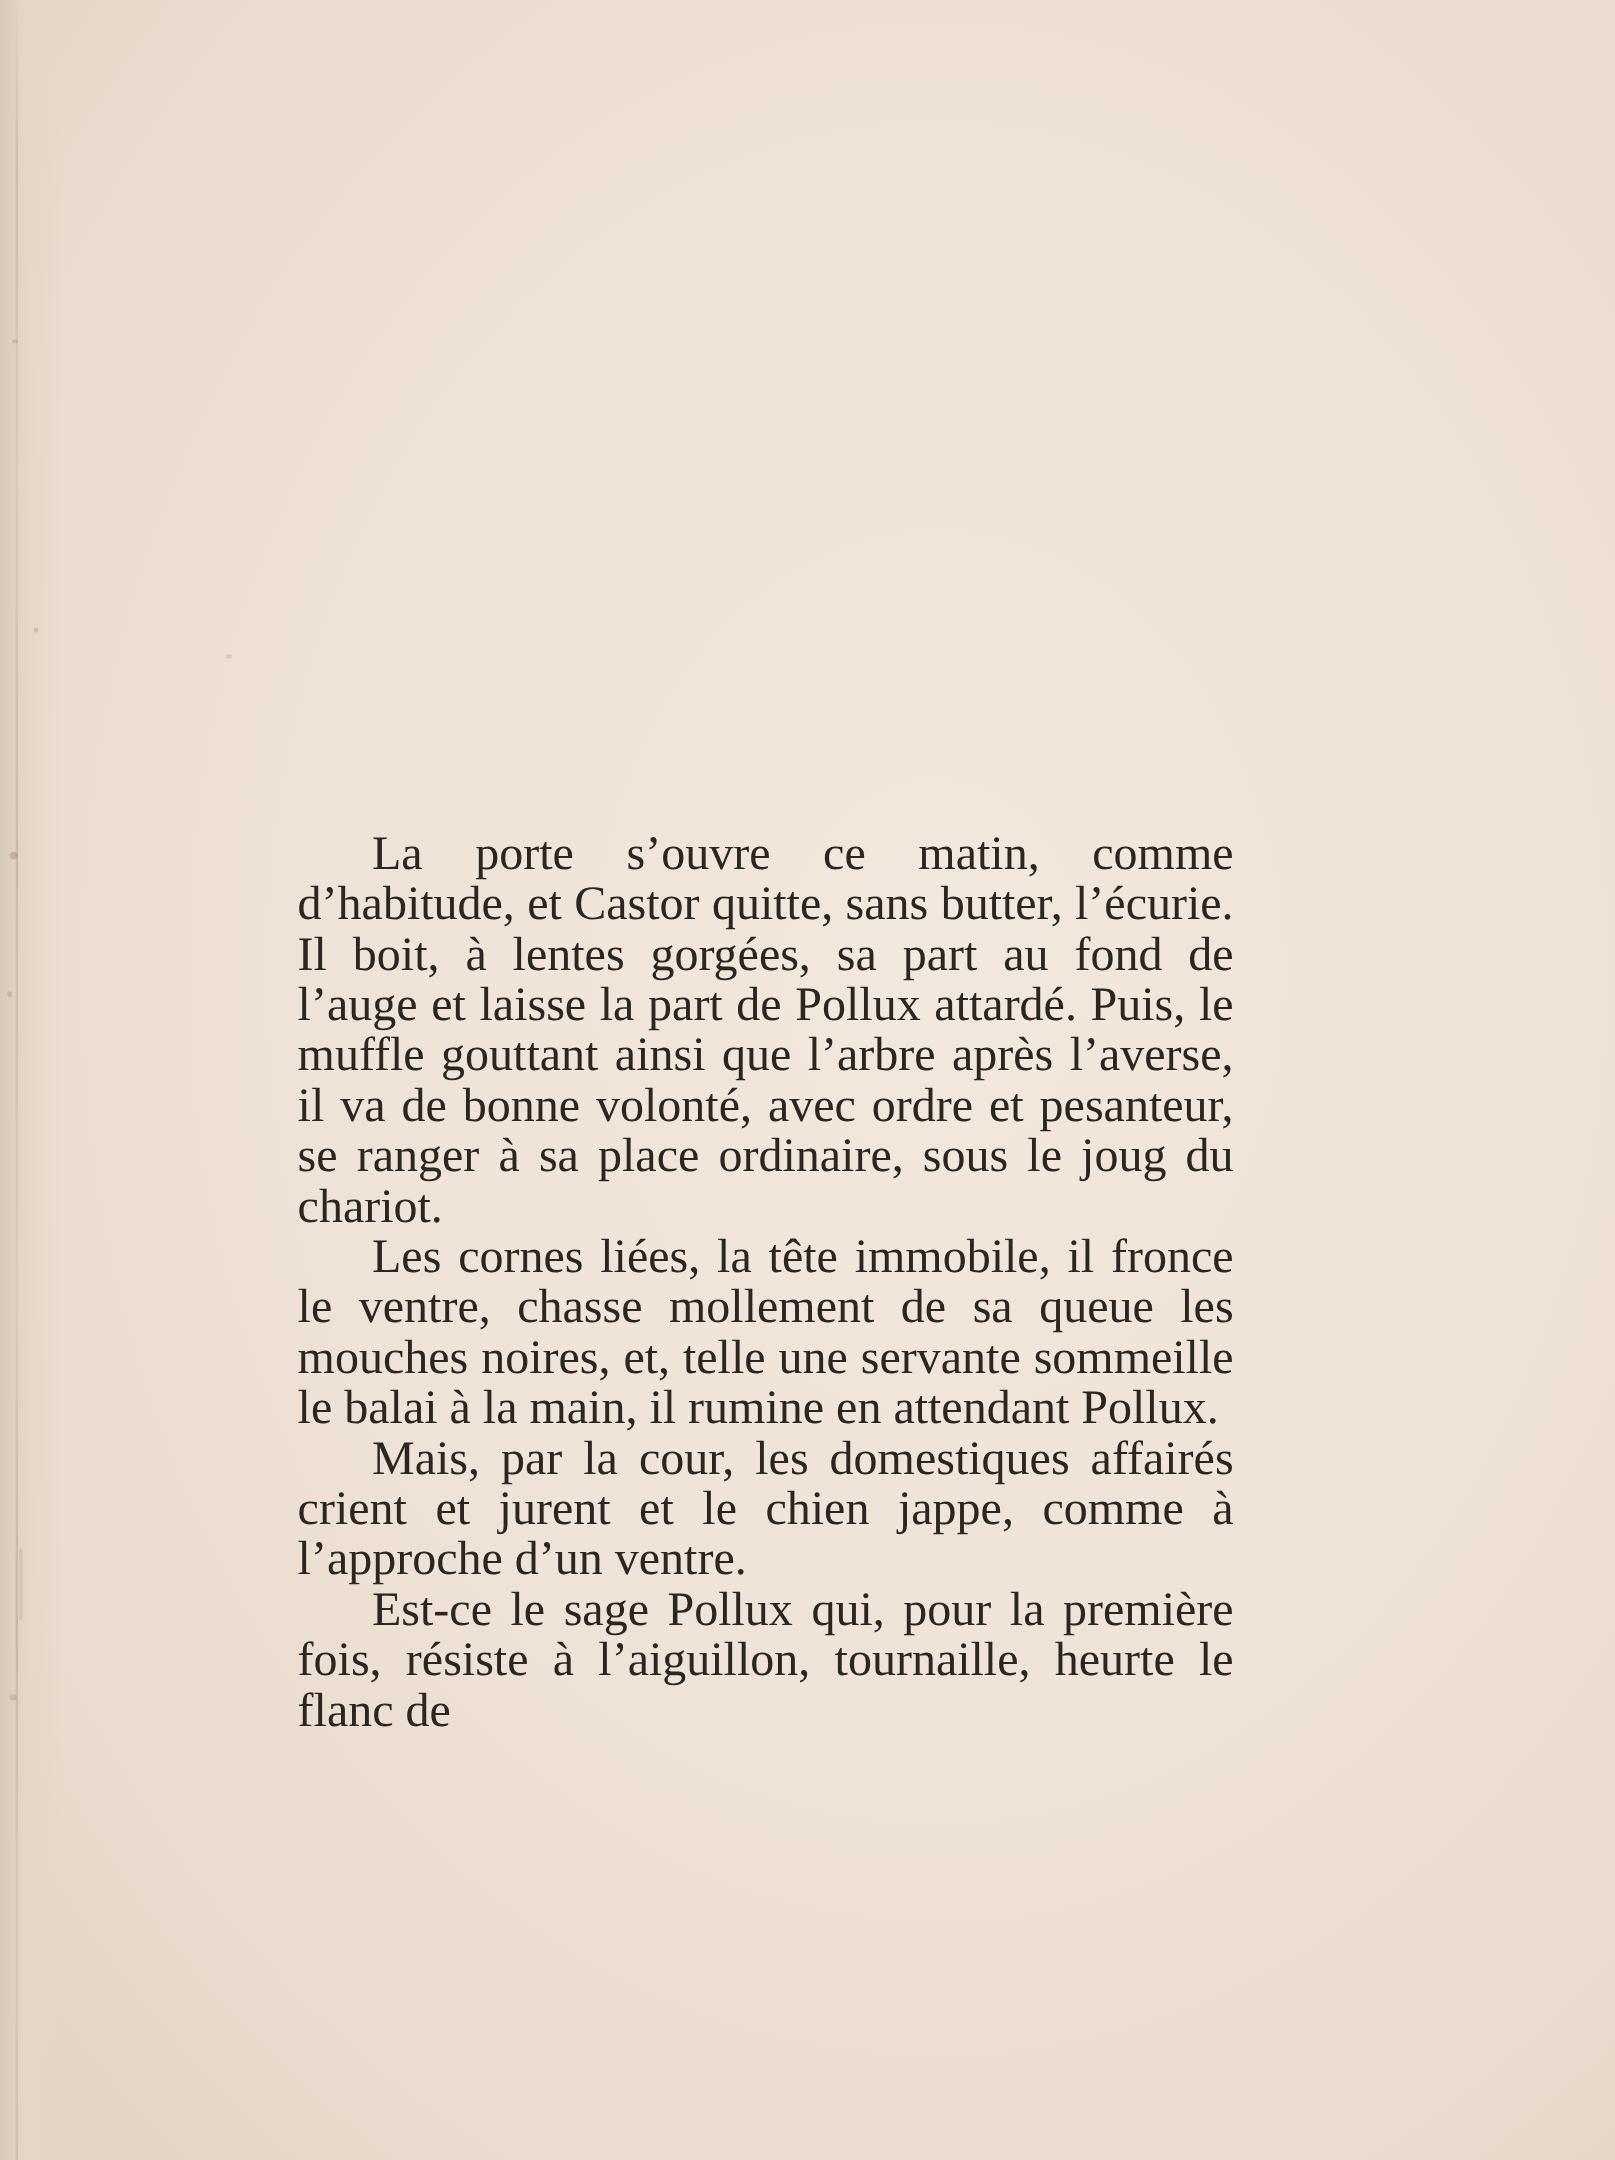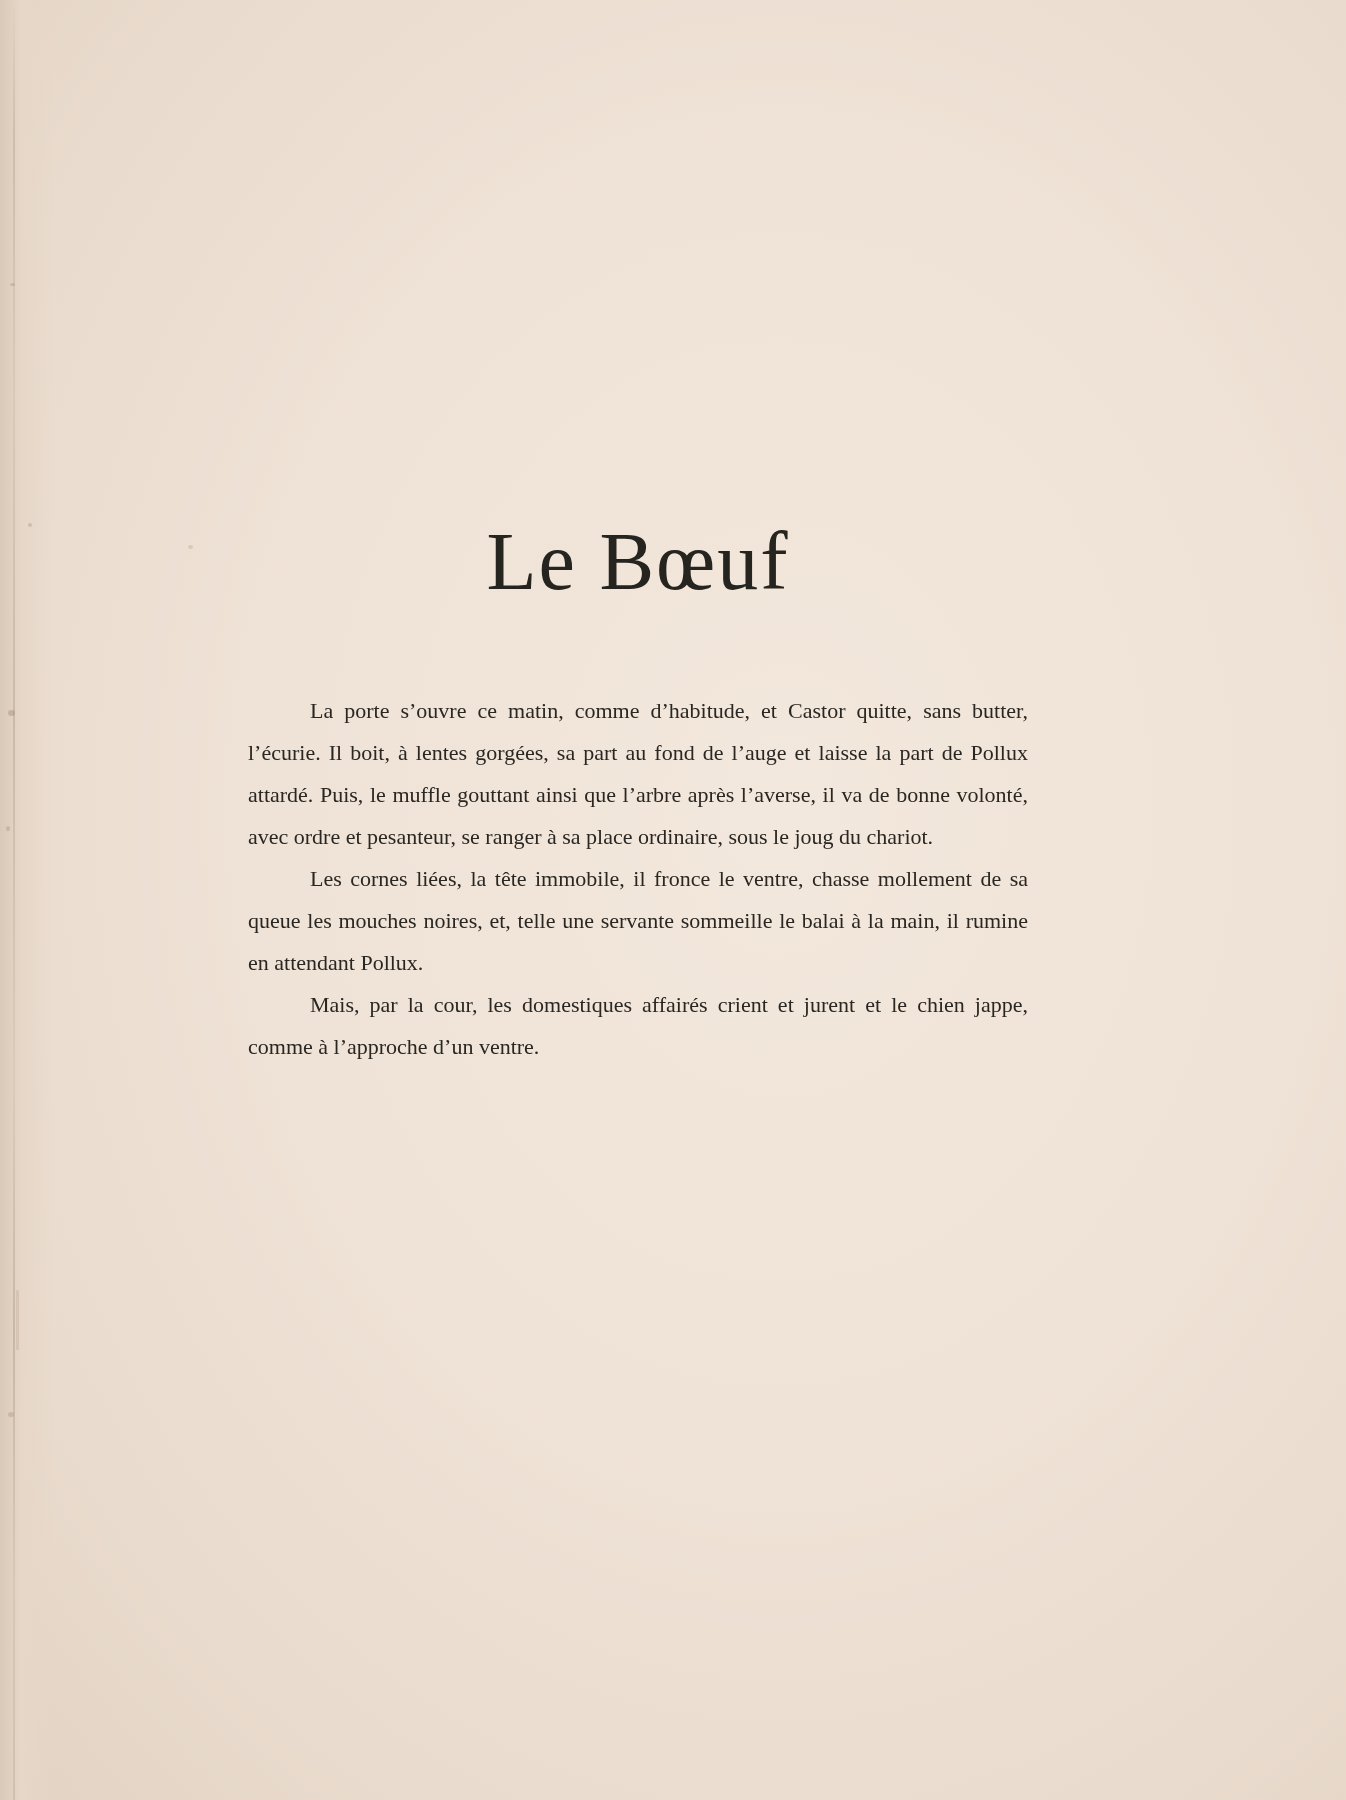--- a/index.html
+++ b/index.html
@@ -78,21 +78,21 @@
     letter-spacing: 2px;
     color: #26241f;
     font-family: "Liberation Serif", serif;
   }
 
   #body-text {
     position: absolute;
     top: 690px;
     left: 0;
     width: 780px;
-    font-size: 22px;
+    font-size: 40px;
     line-height: 42px;
     color: #2a2722;
     text-align: justify;
     text-justify: inter-word;
     font-family: "Liberation Serif", serif;
   }
 
   #body-text p {
     margin: 0;
     text-indent: 62px;
@@ -114,22 +114,22 @@
   <div class="speck" style="left:10px; top:283px; width:5px; height:3px;"></div>
   <div class="speck" style="left:28px; top:523px; width:4px; height:4px;"></div>
   <div class="speck" style="left:8px; top:710px; width:7px; height:6px; background:rgba(150,120,95,0.35);"></div>
   <div class="speck" style="left:6px; top:826px; width:4px; height:5px;"></div>
   <div class="speck" style="left:188px; top:545px; width:5px; height:4px; background:rgba(150,120,95,0.22);"></div>
   <div class="speck" style="left:8px; top:1412px; width:6px; height:5px;"></div>
   <div class="speck" style="left:16px; top:1290px; width:3px; height:60px; border-radius:2px; background:rgba(170,150,132,0.25);"></div>
 
   <div id="content">
 
-    <h1 id="title">Le Bœuf</h1>
 
     <div id="body-text">
       <p>La porte s’ouvre ce matin, comme d’habitude, et Castor quitte, sans butter, l’écurie. Il boit, à lentes gorgées, sa part au fond de l’auge et laisse la part de Pollux attardé. Puis, le muffle gouttant ainsi que l’arbre après l’averse, il va de bonne volonté, avec ordre et pesanteur, se ranger à sa place ordinaire, sous le joug du chariot.</p>
       <p>Les cornes liées, la tête immobile, il fronce le ventre, chasse mollement de sa queue les mouches noires, et, telle une servante sommeille le balai à la main, il rumine en attendant Pollux.</p>
       <p>Mais, par la cour, les domestiques affairés crient et jurent et le chien jappe, comme à l’approche d’un ventre.</p>
+      <p class="partial">Est-ce le sage Pollux qui, pour la première fois, résiste à l’aiguillon, tournaille, heurte le flanc de</p>
     </div>
 
   </div>
 </div>
 
 </body></html>

